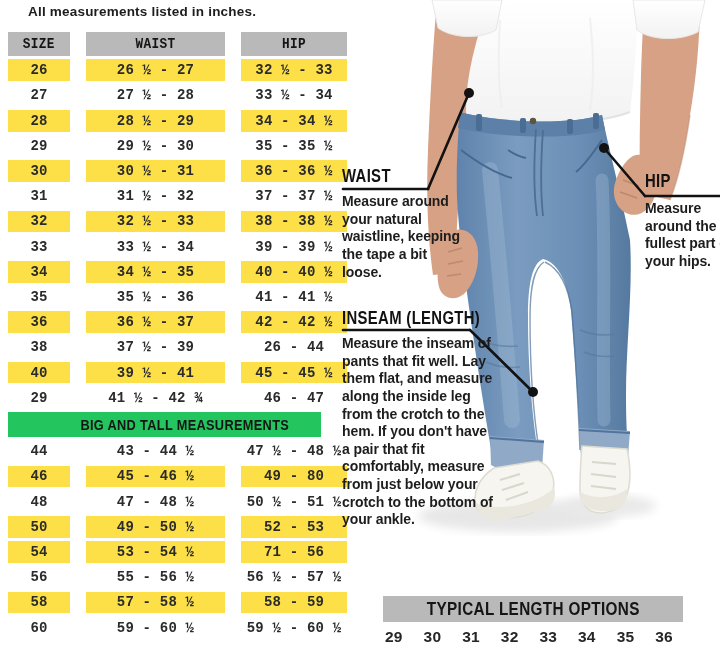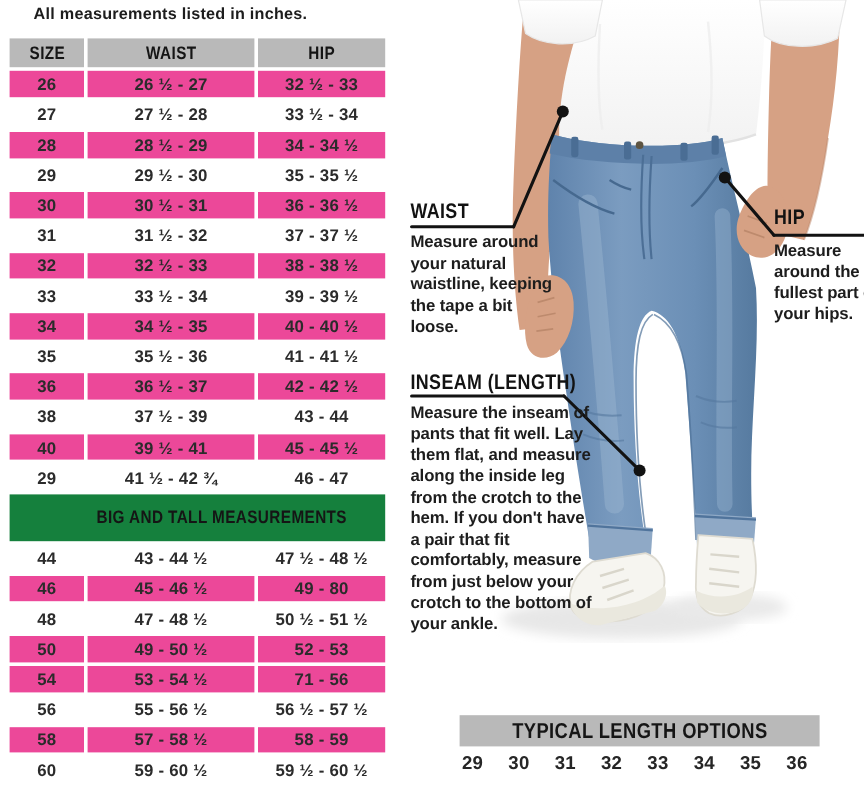--- a/index.html
+++ b/index.html
@@ -5,27 +5,27 @@
   * { margin:0; padding:0; box-sizing:border-box; }
   body { font-family:"Liberation Sans", sans-serif; background:#ffffff; }
   .stage { position:relative; width:720px; height:667px; background:#ffffff; overflow:hidden; }
 
   .note { position:absolute; left:8px; top:4px; font-size:13.5px; font-weight:bold;
           color:#1d1d1d; letter-spacing:.2px;margin-left:20px; }
 
   
   .size-table { position:absolute; left:8px; top:32px; width:313px;
                 display:flex; flex-direction:column; gap:3.4px; }
-  .trow { display:grid; grid-template-columns:62px 139px 106px; column-gap:3px; height:21.8px; }
+  .trow { display:grid; grid-template-columns:62px 139px 106px; column-gap:16px; height:21.8px;font-family:Liberation Mono, monospace; }
   .trow.thead { height:24px; }
   .tcell { display:flex; align-items:center; justify-content:center;
            font-size:14px; font-weight:bold; color:#2b2b2b; letter-spacing:.2px; background:transparent; }
-  .tcell.shaded { background:#ec4899; }
+  .tcell.shaded { background:#fde047; }
   .tcell.hcell  { background:#b9b9b9; color:#151515; font-size:15px; }
-  .band { height:39px; background:#15803d; display:flex; align-items:center; justify-content:center;
+  .band { height:25px; background:#22c55e; display:flex; align-items:center; justify-content:center;
           color:#151515; font-size:15px;padding-left:41px; }
   .cond { display:inline-block; transform:scaleX(.85); transform-origin:center; font-weight:bold;
           letter-spacing:.4px; white-space:nowrap; }
   .cond.left { transform-origin:left center; }
 
   
   .callout-title { position:absolute; font-size:17.5px; color:#121212; }
   .callout-body  { position:absolute; font-size:14px; font-weight:bold; color:#1d1d1d;
                    line-height:1.26; letter-spacing:-.1px; }
   #waist-title  { left:342px; top:166px; }
@@ -114,21 +114,21 @@
         <div class="tcell">41 - 41 ½</div>
       </div>
       <div class="trow">
         <div class="tcell shaded">36</div>
         <div class="tcell shaded">36 ½ - 37</div>
         <div class="tcell shaded">42 - 42 ½</div>
       </div>
       <div class="trow">
         <div class="tcell">38</div>
         <div class="tcell">37 ½ - 39</div>
-        <div class="tcell">43 - 44</div>
+        <div class="tcell">26 - 44</div>
       </div>
       <div class="trow">
         <div class="tcell shaded">40</div>
         <div class="tcell shaded">39 ½ - 41</div>
         <div class="tcell shaded">45 - 45 ½</div>
       </div>
       <div class="trow">
         <div class="tcell">29</div>
         <div class="tcell">41 ½ - 42 ¾</div>
         <div class="tcell">46 - 47</div>

